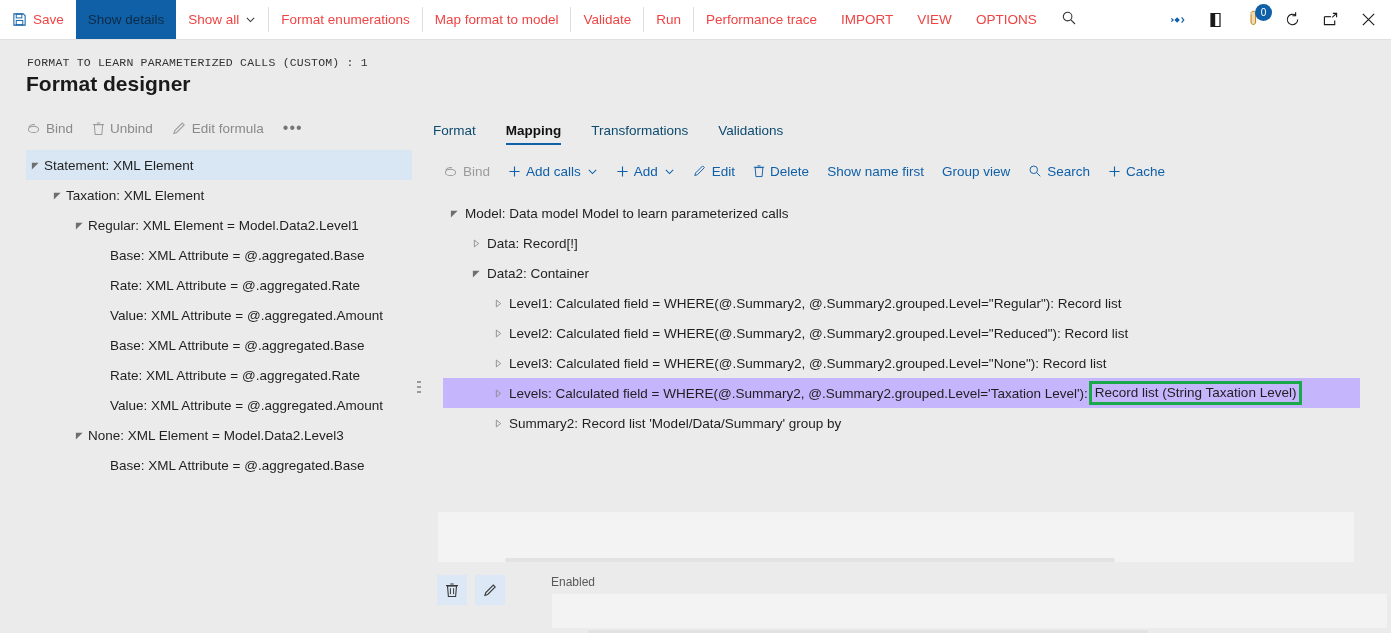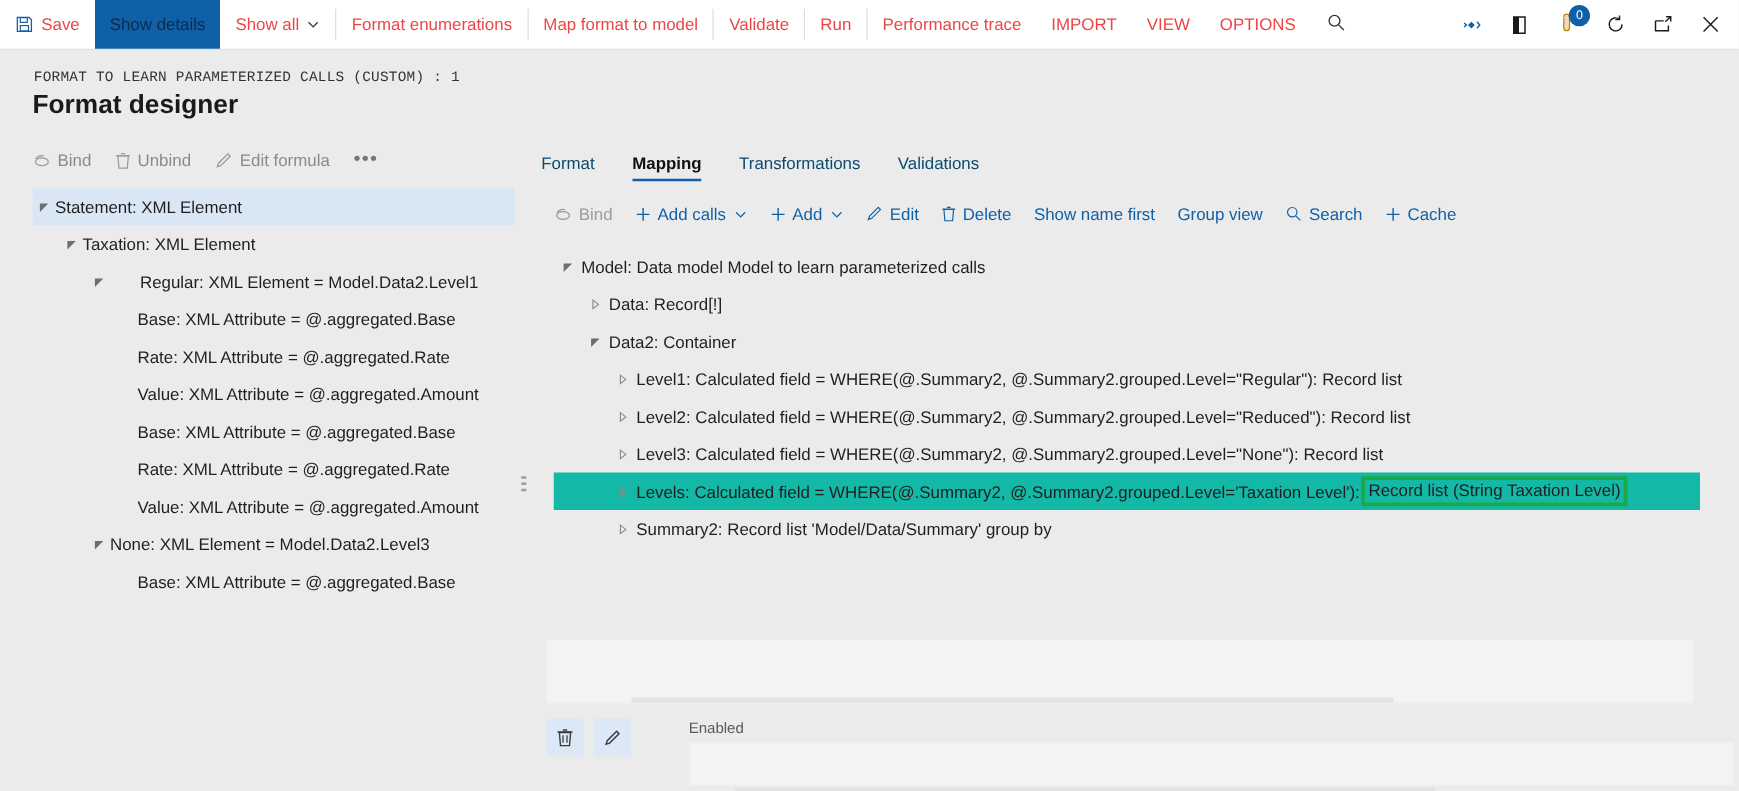--- a/index.html
+++ b/index.html
@@ -142,21 +142,21 @@
   .rt .rchev { margin-left: 6px; display: inline-flex; align-items: center; }
 
   
   .right-tree { position: absolute; left: 443px; top: 198px; width: 930px; }
   .rtrow {
     height: 30px; display: flex; align-items: center;
     font-size: 13.5px; color: #1f1f1f;
     white-space: nowrap; cursor: default;
     padding-left: 0;
   }
-  .rtrow.sel { background: #14b8a6; width: 917px; }
+  .rtrow.sel { background: #c4b5fd; width: 917px; }
   .rtw {
     width: 22px; flex: 0 0 22px;
     display: flex; align-items: center; justify-content: center;
     color: #6e6e6e; font-size: 9px;
   }
   .hl-box {
     border: 3px solid #1aa84a;
     padding: 1px 3px;
     margin-left: 1px;
     display: inline-block;
@@ -364,21 +364,21 @@
       <span>Statement: XML Element</span>
     </div>
     <div class="ltrow" style="padding-left: 22px;">
       <span class="tw">
         <svg width="9" height="9" viewBox="0 0 10 10">
           <path d="M1 2h7.5L1 9.5z" fill="#6e6e6e"></path>
         </svg>
       </span>
       <span>Taxation: XML Element</span>
     </div>
-    <div class="ltrow" style="padding-left: 44px; gap: 24px;">
+    <div class="ltrow" style="padding-left: 44px;">
       <span class="tw">
         <svg width="9" height="9" viewBox="0 0 10 10">
           <path d="M1 2h7.5L1 9.5z" fill="#6e6e6e"></path>
         </svg>
       </span>
       <span>Regular: XML Element = Model.Data2.Level1</span>
     </div>
     <div class="ltrow" style="padding-left: 66px;">
       <span class="tw"></span>
       <span>Base: XML Attribute = @.aggregated.Base</span>

